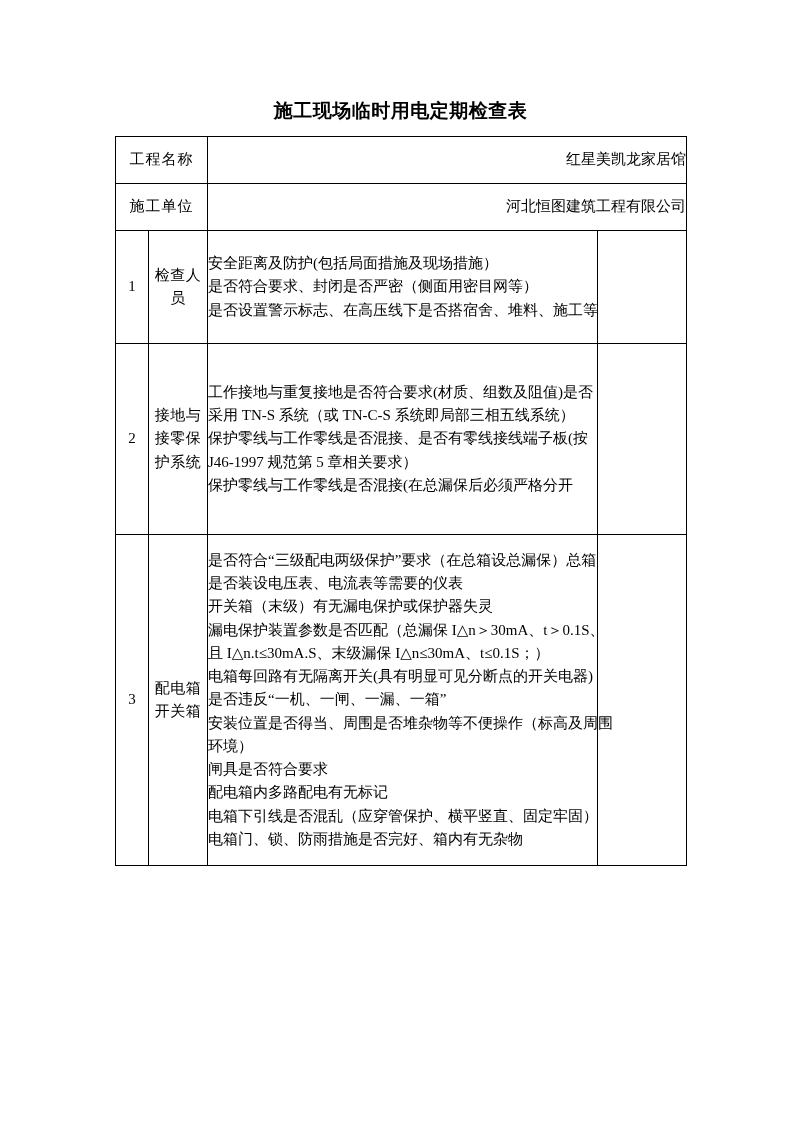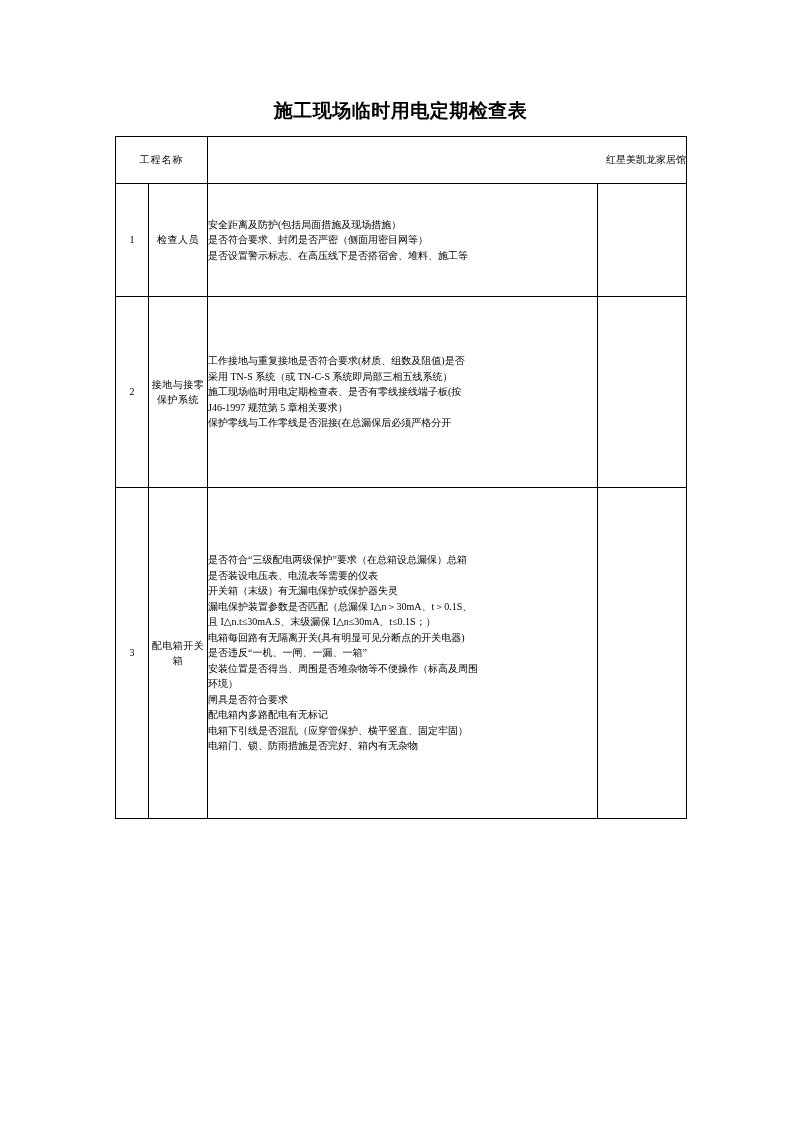--- a/index.html
+++ b/index.html
@@ -39,21 +39,21 @@
     left: 111px;
     top: 136px;
     width: 571px;
     border-collapse: collapse;
     table-layout: fixed;
   }
   table.form td {
     border: 1px solid #000000;
     padding: 0;
     vertical-align: middle;
-    font-size: 10px;
+    font-size: 15px;
     line-height: 1.55;
   }
   .label-cell {
     text-align: center;
     font-size: 12.5px;
     letter-spacing: 1px;
   }
   .value-cell {
     text-align: right;
     font-size: 12.5px;
@@ -111,20 +111,24 @@
       <col style="width:138px">
       <col style="width:89px">
     </colgroup>
     <tbody>
 
       <tr class="hdr-row">
         <td class="label-cell" colspan="2">工程名称</td>
         <td class="value-cell" colspan="3">红星美凯龙家居馆</td>
       </tr>
 
+      <tr class="hdr-row">
+        <td class="label-cell" colspan="2">施工单位</td>
+        <td class="value-cell" colspan="3">河北恒图建筑工程有限公司</td>
+      </tr>
 
 
 
 
       <tr class="r1">
         <td class="num-cell">1</td>
         <td class="item-cell">检查人员</td>
         <td class="content-cell" colspan="2">
           <div class="ln">安全距离及防护(包括局面措施及现场措施）</div>
           <div class="ln">是否符合要求、封闭是否严密（侧面用密目网等）</div>
@@ -132,21 +136,21 @@
         </td>
         <td class="result-cell"></td>
       </tr>
 
       <tr class="r2">
         <td class="num-cell">2</td>
         <td class="item-cell">接地与接零保护系统</td>
         <td class="content-cell" colspan="2">
           <div class="ln">工作接地与重复接地是否符合要求(材质、组数及阻值)是否</div>
           <div class="ln">采用 TN-S 系统（或 TN-C-S 系统即局部三相五线系统）</div>
-          <div class="ln">施工现场临时用电定期检查表、是否有零线接线端子板(按</div>
+          <div class="ln">保护零线与工作零线是否混接、是否有零线接线端子板(按</div>
           <div class="ln">J46-1997 规范第 5 章相关要求）</div>
           <div class="ln">保护零线与工作零线是否混接(在总漏保后必须严格分开</div>
         </td>
         <td class="result-cell"></td>
       </tr>
 
       <tr class="r3">
         <td class="num-cell">3</td>
         <td class="item-cell">配电箱开关箱</td>
         <td class="content-cell" colspan="2">

